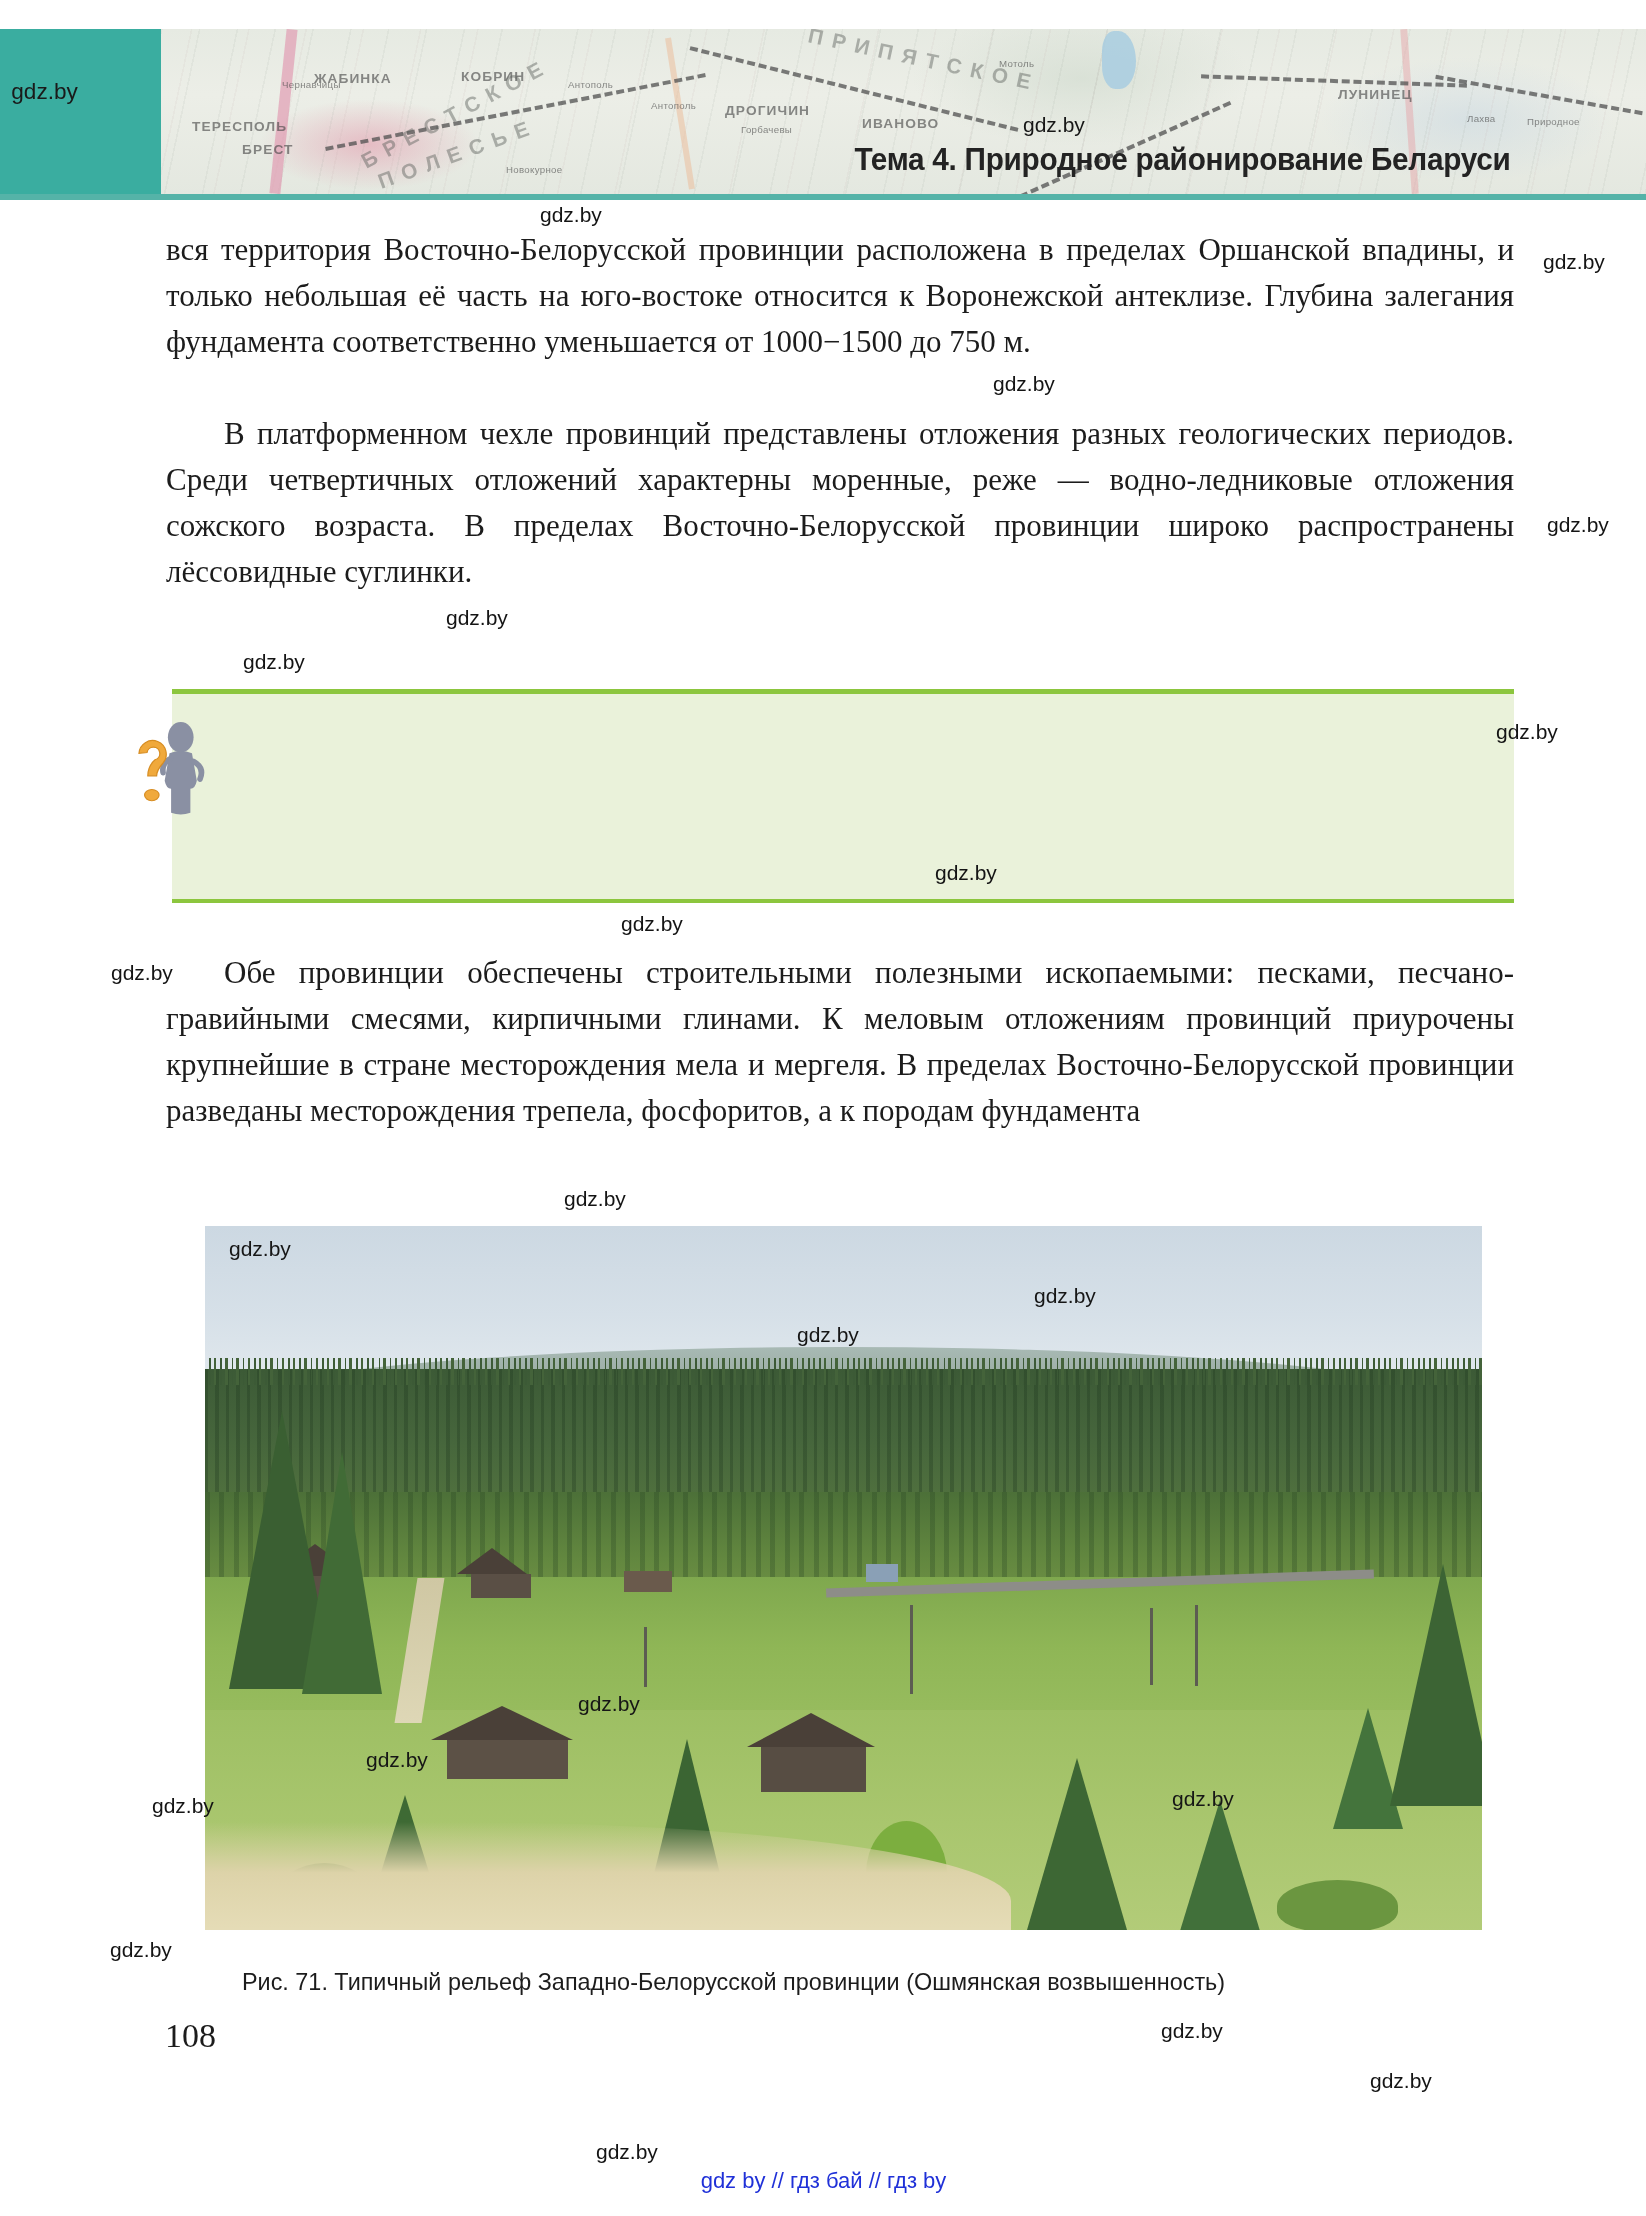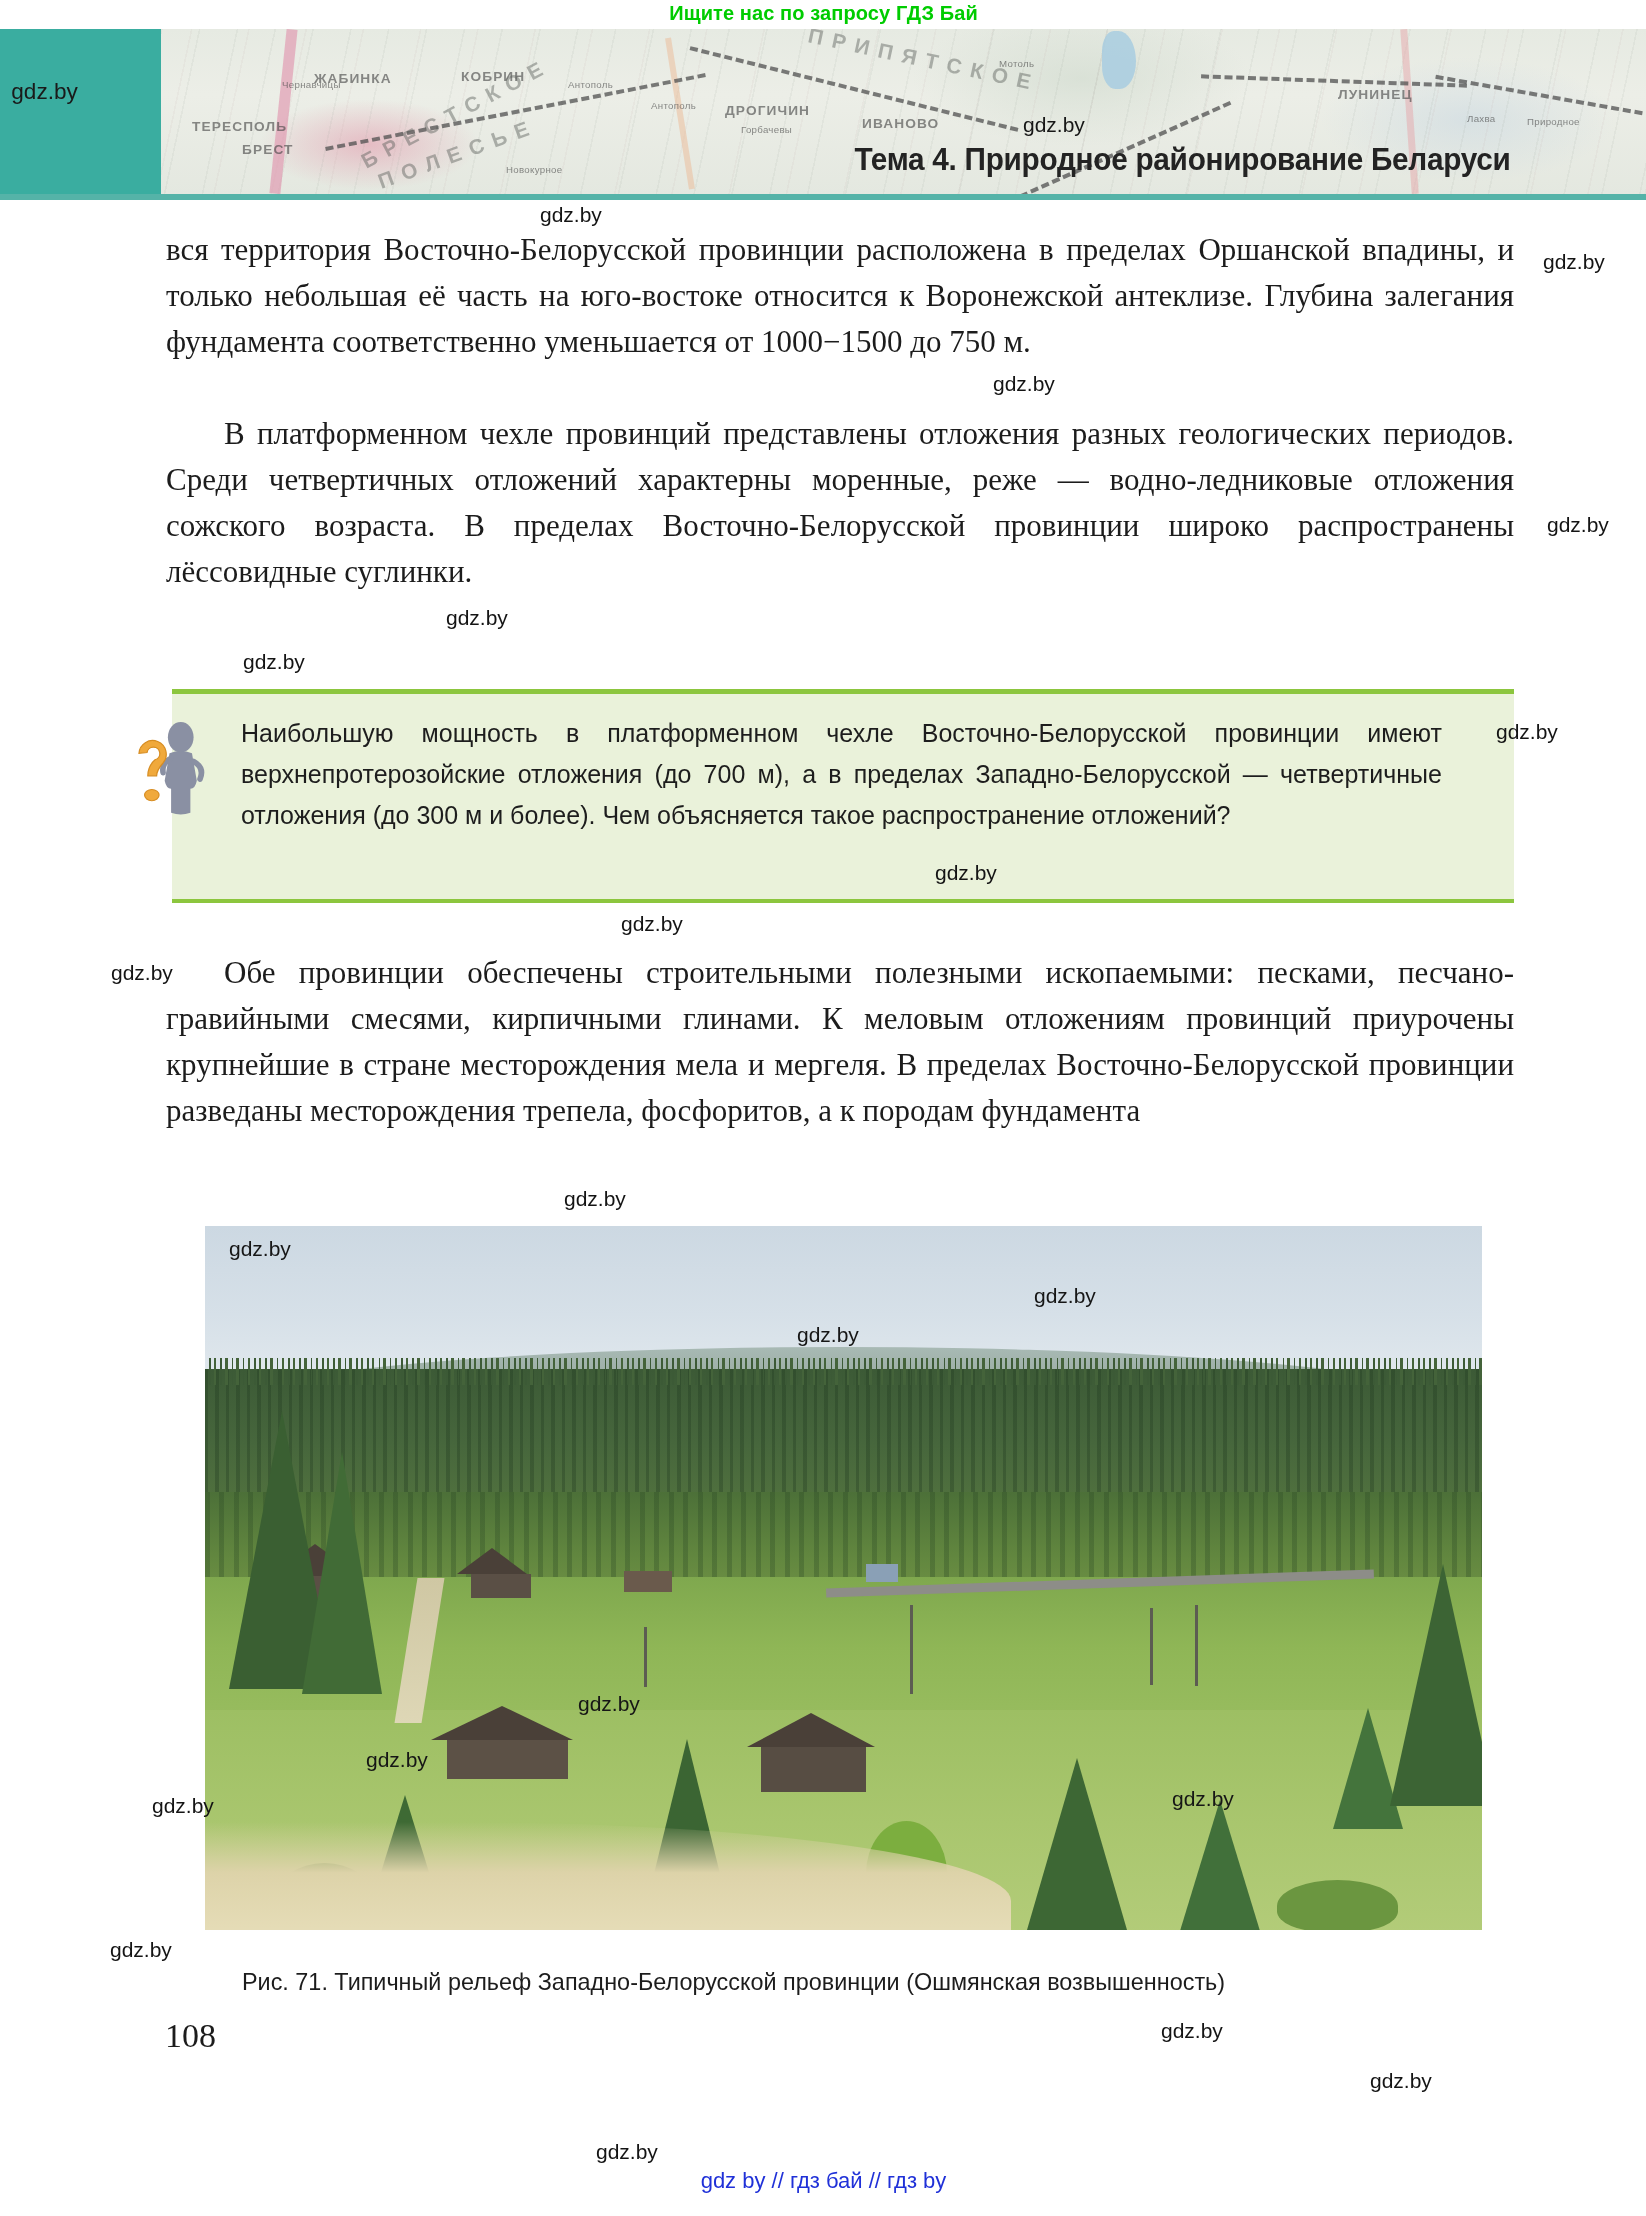--- a/index.html
+++ b/index.html
@@ -341,23 +341,20 @@
     font-size: 21px;
     color: #141414;
     white-space: nowrap;
   }
 </style>
 </head>
 <body>
 
 <div class="page">
 
-  <div class="promo-strip">
-    <span class="promo-text">Ищите нас по запросу ГДЗ Бай</span>
-  </div>
 
   <div class="header-banner">
 
     <div class="teal-block">
       <span class="teal-block-label">gdz.by</span>
     </div>
 
     <div class="map-band">
       <div class="map-bg"></div>
       <div class="map-river r1"></div>
@@ -403,21 +400,20 @@
     <div class="qbox-icon">
       <svg viewBox="0 0 105 122" width="85" height="98" aria-hidden="true">
         <ellipse cx="64" cy="24" rx="16" ry="19" fill="#8a90a3"></ellipse>
         <path d="M50 44 q14 -6 28 0 l6 34 q-2 10 -8 10 l0 30 q-12 4 -24 0 l0 -30 q-6 0 -8 -10 z" fill="#8a90a3"></path>
         <path d="M52 50 q-12 6 -10 18" stroke="#8a90a3" stroke-width="7" fill="none" stroke-linecap="round"></path>
         <path d="M80 54 q14 8 8 22" stroke="#8a90a3" stroke-width="7" fill="none" stroke-linecap="round"></path>
         <path d="M12 44 a17 17 0 1 1 30 12 q-8 9 -8 16 l-11 0 q0 -12 9 -20 a8 8 0 1 0 -10 -9 z" fill="#f0a93c" stroke="#d78d22" stroke-width="1.5"></path>
         <ellipse cx="28" cy="96" rx="9" ry="7" fill="#f0a93c" stroke="#d78d22" stroke-width="1.5"></ellipse>
       </svg>
     </div>
-    <div class="qbox-text">Наибольшую мощность в платформенном чехле Восточно-Белорусской провинции имеют верхнепротерозойские отложения (до 700 м), а в пределах Западно-Белорусской — четвертичные отложения (до 300 м и более). Чем объясняется такое распространение отложений?</div>
   </div>
 
   <p class="body-text p3 indent">Обе провинции обеспечены строительными полезными ископаемыми: песками, песчано-гравийными смесями, кирпичными глинами. К меловым отложениям провинций приурочены крупнейшие в стране месторождения мела и мергеля. В пределах Восточно-Белорусской провинции разведаны месторождения трепела, фосфоритов, а к породам фундамента</p>
 
   <div class="photo">
     <div class="sky"></div>
     <div class="hills-far"></div>
     <div class="forest-ridge"></div>
     <div class="mid-trees"></div>
     <div class="meadow-upper"></div>

